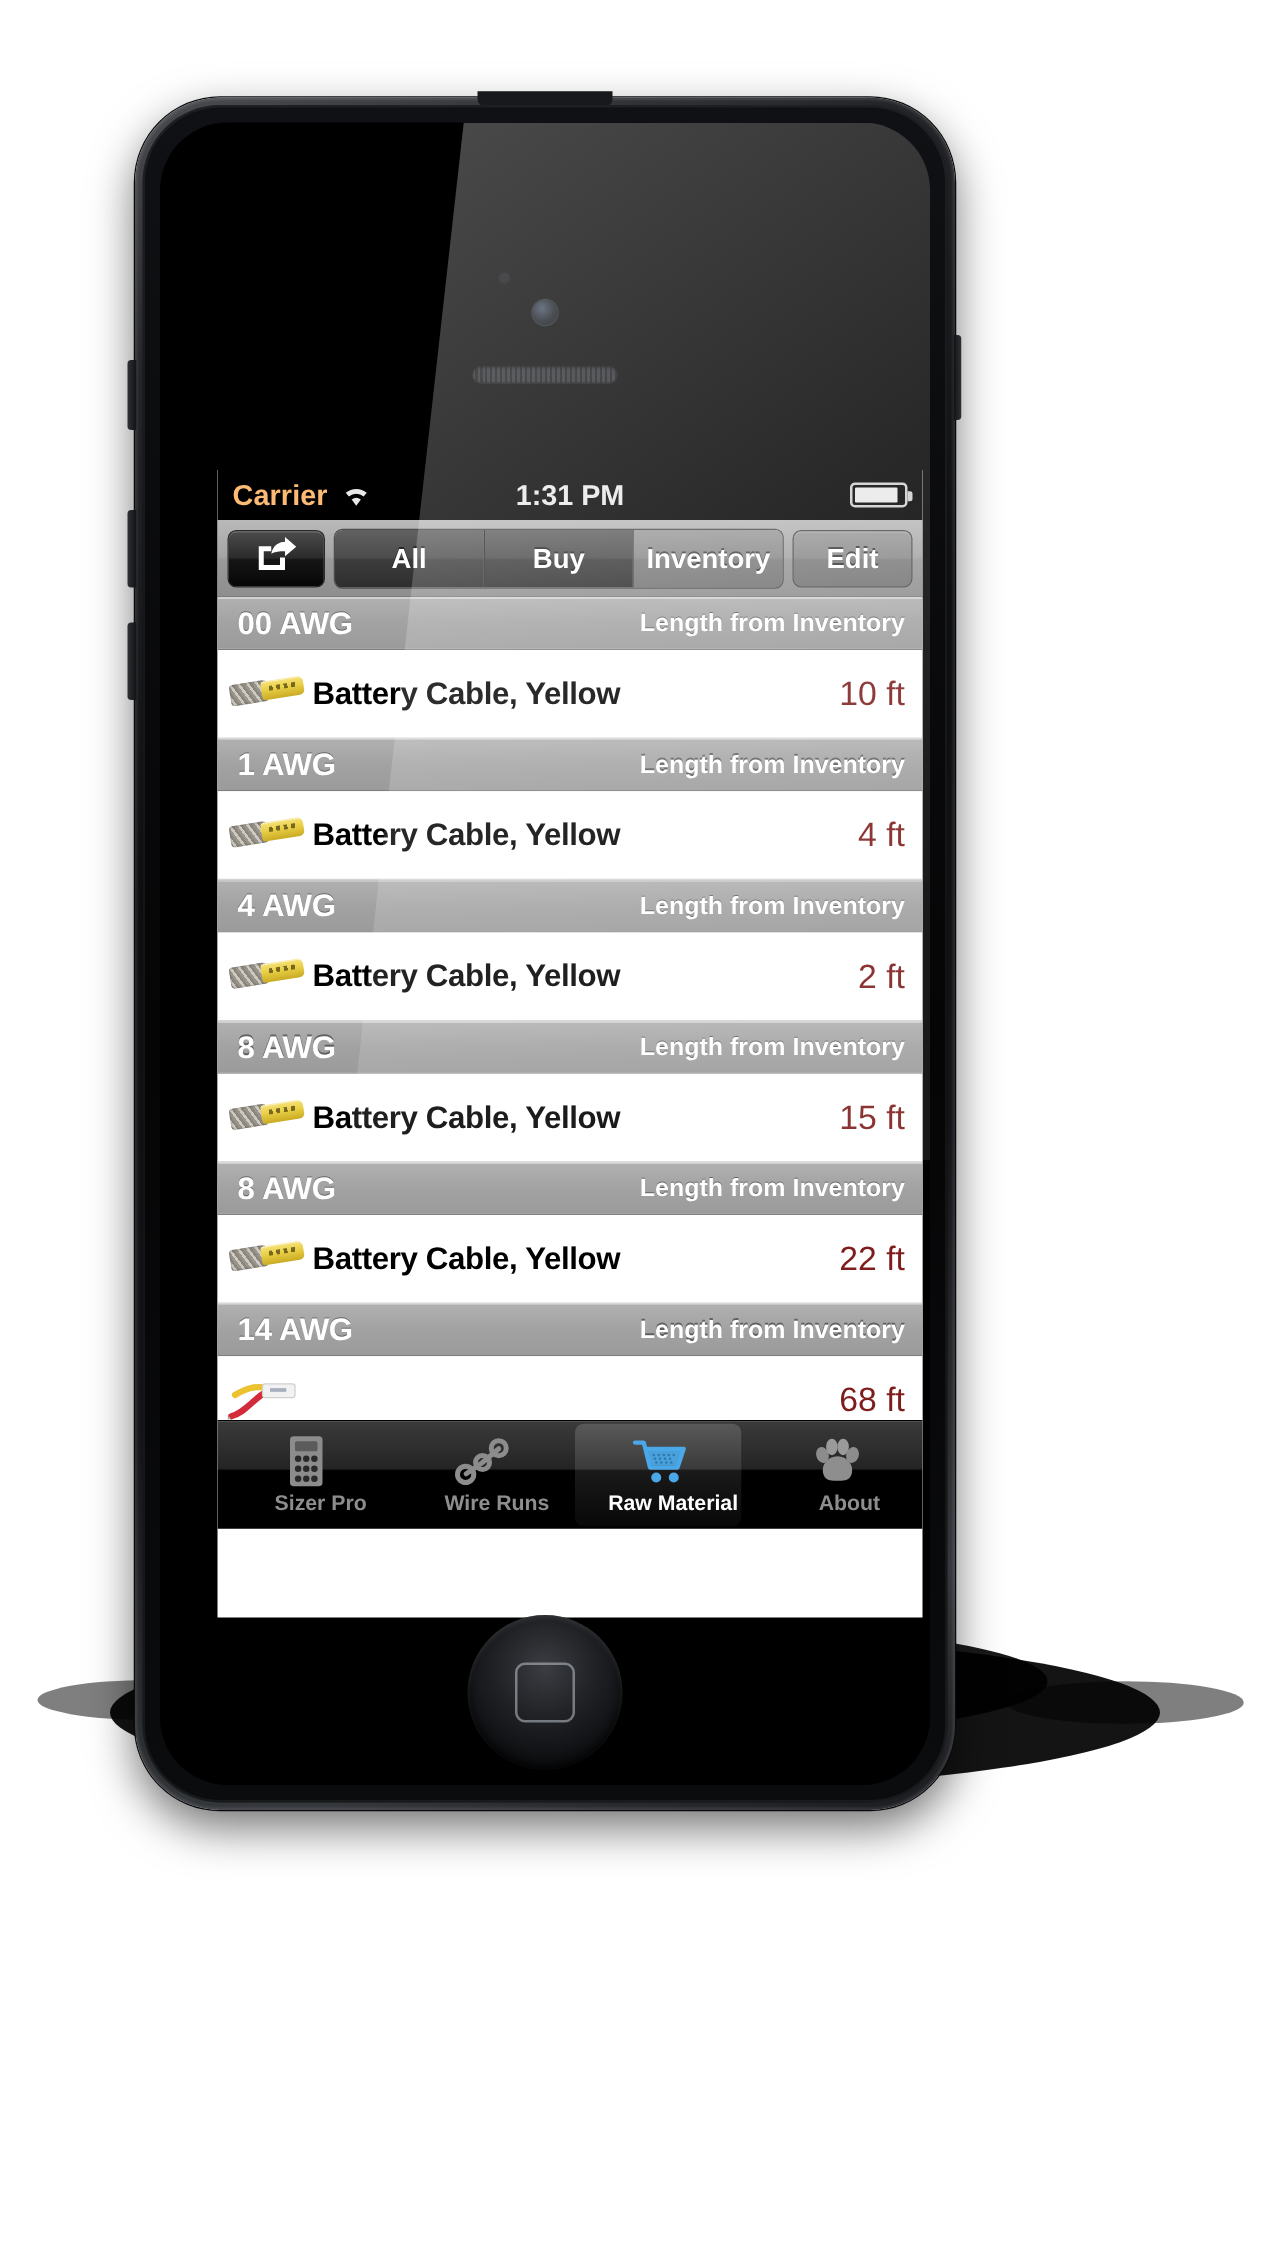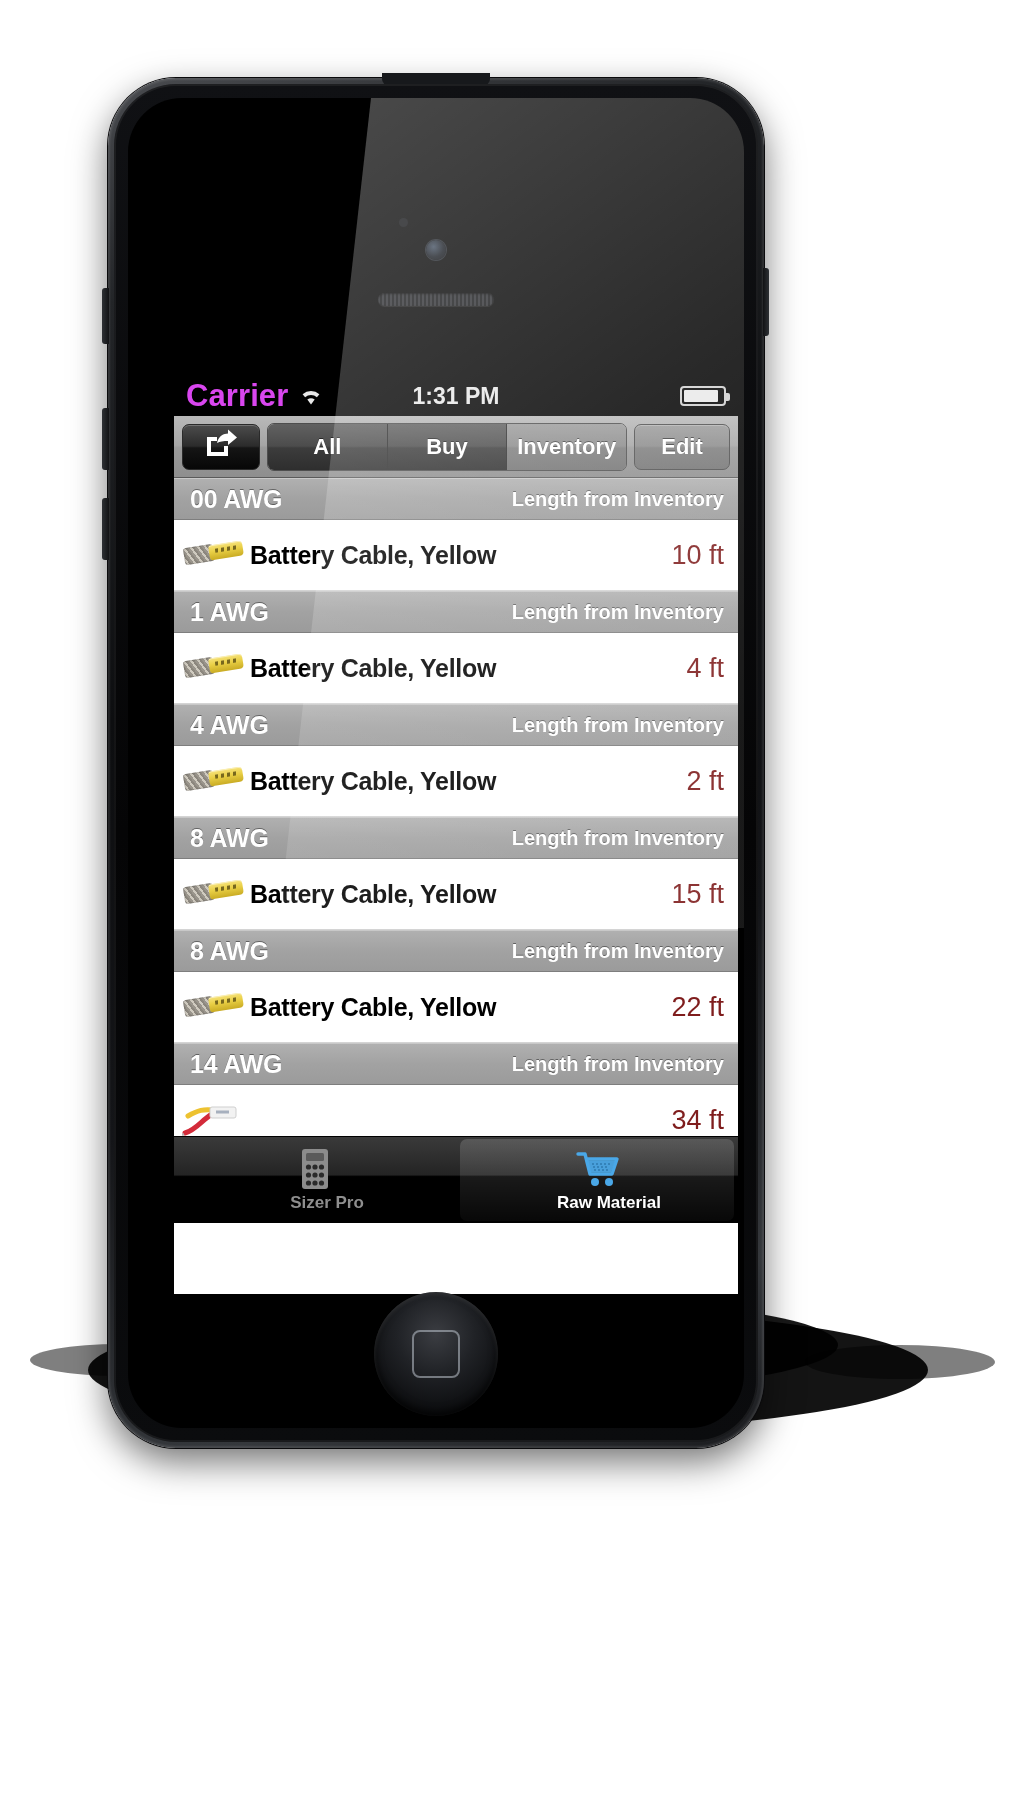--- a/index.html
+++ b/index.html
@@ -141,22 +141,22 @@
   .statusbar {
     height: 40px;
     background: #000;
     display: flex;
     align-items: center;
     position: relative;
     padding: 0 12px;
     box-sizing: border-box;
   }
   .sb-carrier {
-    color: #d946ef;
-    font-size: 31px;
+    color: #fdba74;
+    font-size: 23px;
     font-weight: bold;
     letter-spacing: 0.1px;
   }
   .sb-wifi { margin-left: 10px; display: flex; align-items: flex-end; }
   .sb-time {
     position: absolute;
     left: 0; right: 0;
     text-align: center;
     color: #e8e8e8;
     font-size: 23px;
@@ -555,21 +555,21 @@
             <div class="row">
               <div class="row-thumb">
                 <svg class="cable-duplex" viewBox="0 0 62 40">
                   <path d="M3 33 C14 30 20 20 30 14" stroke="#d32b3a" stroke-width="5" fill="none" stroke-linecap="round"></path>
                   <path d="M6 16 C16 10 22 9 31 10" stroke="#edc230" stroke-width="5" fill="none" stroke-linecap="round"></path>
                   <rect x="28" y="7" width="26" height="11" rx="2" fill="#f2f2f2" stroke="#cfcfcf" stroke-width="1"></rect>
                   <rect x="34" y="10.5" width="13" height="3" fill="#9aa4b5" opacity="0.85"></rect>
                   <path d="M2 34 l-2 1" stroke="#b0b0b0" stroke-width="2"></path>
                 </svg>
               </div>
-              <span class="row-val">34 ft</span>
+              <span class="row-val">68 ft</span>
             </div>
 
           </div>
 
           <div class="tabbar">
 
             <div class="tab">
               <span class="tab-icon">
                 <svg width="40" height="44" viewBox="0 0 40 44">
                   <rect x="7" y="2" width="26" height="40" rx="3" fill="#8c8c8c"></rect>
@@ -583,20 +583,31 @@
                       <circle cx="26.5" cy="28" r="2.6"></circle>
                     <circle cx="13.5" cy="36" r="2.6"></circle>
                       <circle cx="20" cy="36" r="2.6"></circle>
                       <circle cx="26.5" cy="36" r="2.6"></circle>
                   </g>
                 </svg>
               </span>
               <span class="tab-label">Sizer Pro</span>
             </div>
 
+            <div class="tab">
+              <span class="tab-icon">
+                <svg width="44" height="40" viewBox="0 0 44 40">
+                  <path d="M9 30 L22 21 L35 10" stroke="#8c8c8c" stroke-width="4" fill="none" stroke-linecap="round"></path>
+                  <circle cx="8.5" cy="30.5" r="6.5" fill="none" stroke="#8c8c8c" stroke-width="4"></circle>
+                  <circle cx="22" cy="21" r="5.6" fill="none" stroke="#8c8c8c" stroke-width="4"></circle>
+                  <circle cx="35" cy="9.5" r="6" fill="none" stroke="#8c8c8c" stroke-width="4"></circle>
+                </svg>
+              </span>
+              <span class="tab-label">Wire Runs</span>
+            </div>
 
             <div class="tab sel">
               <span class="tab-icon">
                 <svg width="46" height="42" viewBox="0 0 46 42">
                   <path d="M4 6 L11 6 L16 26 L38 26 L43 11 L13 11" stroke="#4aa8e8" stroke-width="3.4" fill="none" stroke-linecap="round" stroke-linejoin="round"></path>
                   <path d="M13.5 12.5 L41.5 12.5 L37 24.5 L16.8 24.5 Z" fill="#4aa8e8" opacity="0.92"></path>
                   <g fill="#0b4a78" opacity="0.45">
                     <circle cx="19" cy="16" r="1"></circle>
                       <circle cx="23" cy="16" r="1"></circle>
                       <circle cx="27" cy="16" r="1"></circle>
@@ -612,20 +623,32 @@
                       <circle cx="33" cy="22" r="1"></circle>
                   </g>
                   <circle cx="21" cy="34" r="4" fill="#4aa8e8"></circle>
                   <circle cx="35" cy="34" r="4" fill="#4aa8e8"></circle>
                 </svg>
               </span>
               <span class="tab-label">Raw Material</span>
             </div>
 
 
+            <div class="tab">
+              <span class="tab-icon">
+                <svg width="44" height="42" viewBox="0 0 44 42">
+                  <ellipse cx="12" cy="16" rx="5" ry="6.5" fill="#8c8c8c" transform="rotate(-18 12 16)"></ellipse>
+                  <ellipse cx="19.5" cy="9.5" rx="4.6" ry="6.6" fill="#9a9a9a"></ellipse>
+                  <ellipse cx="28.5" cy="9.5" rx="4.6" ry="6.6" fill="#9a9a9a"></ellipse>
+                  <ellipse cx="36" cy="16" rx="5" ry="6.5" fill="#8c8c8c" transform="rotate(18 36 16)"></ellipse>
+                  <path d="M24 17 C32 17 37 24 35.5 30.5 C34 37 28 36.5 24 36.5 C20 36.5 14 37 12.5 30.5 C11 24 16 17 24 17 Z" fill="#8e8e8e"></path>
+                </svg>
+              </span>
+              <span class="tab-label">About</span>
+            </div>
           </div>
         </div>
 
         <svg class="diag-sheen" viewBox="0 0 616 1330" preserveAspectRatio="none">
           <defs>
             <linearGradient id="gl" x1="0" y1="0" x2="0.4" y2="1">
               <stop offset="0%" stop-color="#ffffff" stop-opacity="0.30"></stop>
               <stop offset="60%" stop-color="#ffffff" stop-opacity="0.16"></stop>
               <stop offset="100%" stop-color="#ffffff" stop-opacity="0.10"></stop>
             </linearGradient>

